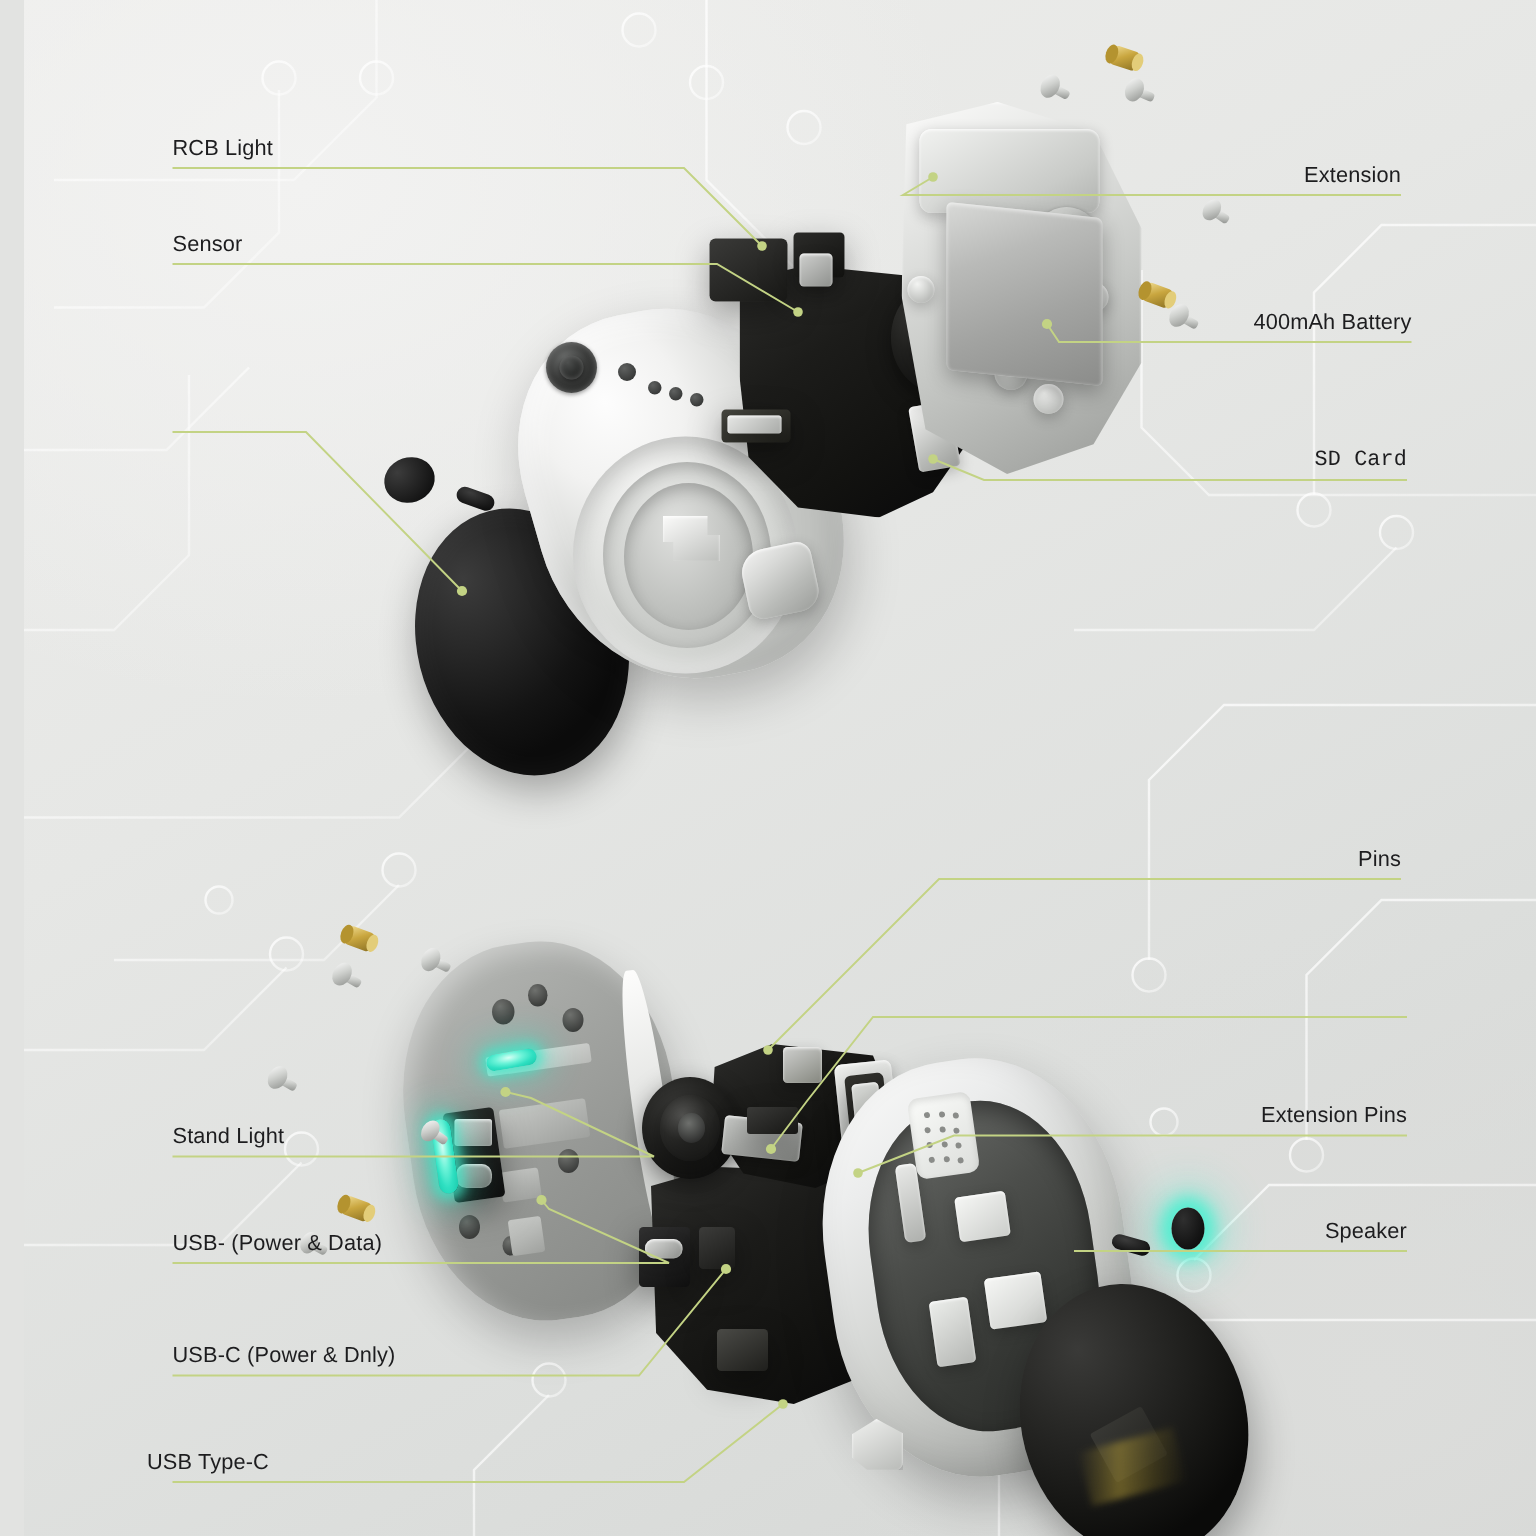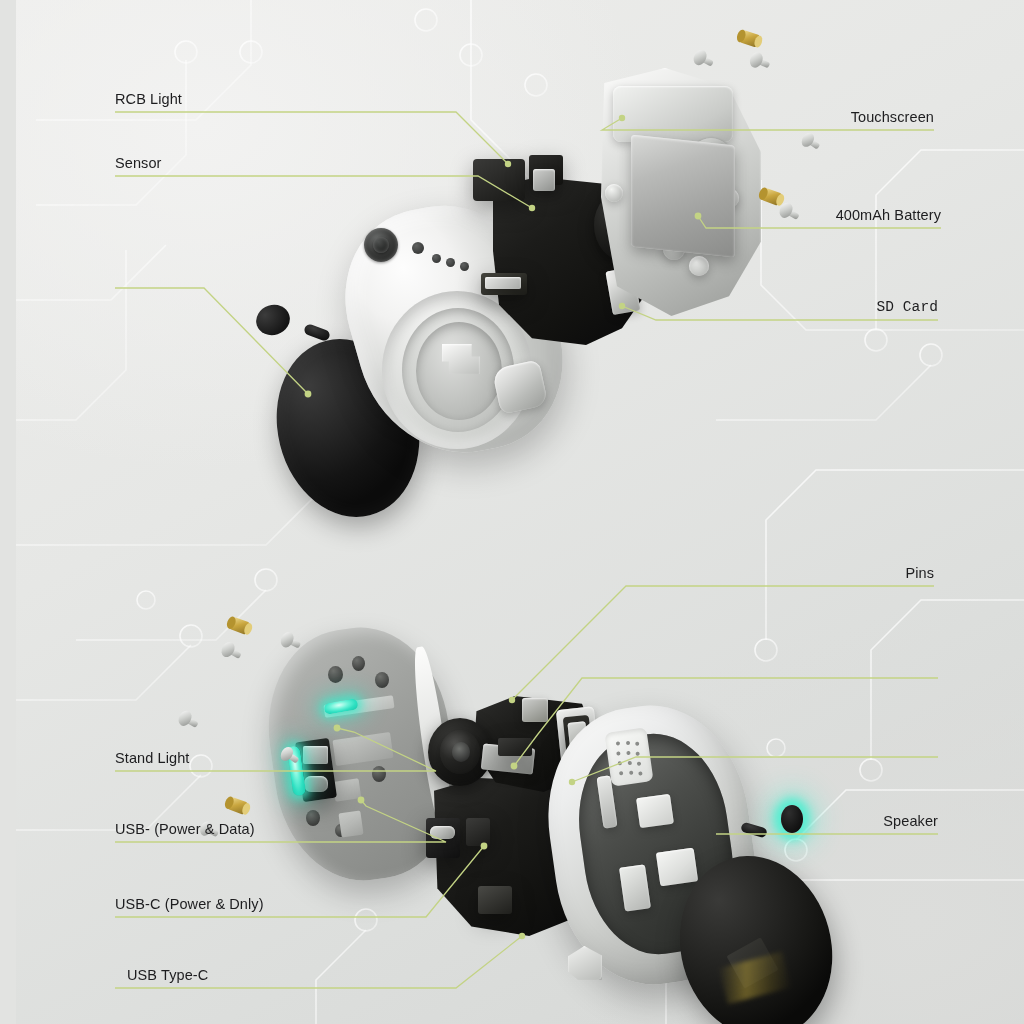--- a/index.html
+++ b/index.html
@@ -472,25 +472,26 @@
       <circle cx="321" cy="728" r="3.4"></circle>
       <circle cx="345" cy="800" r="3.4"></circle>
       <circle cx="468" cy="846" r="3.4"></circle>
       <circle cx="506" cy="936" r="3.2"></circle>
     </g>
   </svg>
 
   <div class="lbl" style="left:99px;top:90px;">RCB Light</div>
   <div class="lbl" style="left:99px;top:154px;">Sensor</div>
 
-  <div class="lbl r" style="left:718px;top:108px;width:200px;">Touchscreen</div>
+  <div class="lbl r" style="left:718px;top:108px;width:200px;">Extension</div>
   <div class="lbl r" style="left:718px;top:206px;width:207px;">400mAh Battery</div>
   <div class="lbl r" style="left:718px;top:298px;width:204px;font-family:Liberation Mono, monospace;">SD Card</div>
 
   <div class="lbl r" style="left:718px;top:564px;width:200px;">Pins</div>
+  <div class="lbl r" style="left:700px;top:735px;width:222px;">Extension Pins</div>
   <div class="lbl r" style="left:718px;top:812px;width:204px;">Speaker</div>
 
   <div class="lbl" style="left:99px;top:749px;">Stand Light</div>
   <div class="lbl" style="left:99px;top:820px;">USB- (Power &amp; Data)</div>
   <div class="lbl" style="left:99px;top:895px;">USB-C (Power &amp; Dnly)</div>
-  <div class="lbl" style="left:111px;top:966px;">USB Type-C</div>
+  <div class="lbl" style="left:82px;top:966px;">USB Type-C</div>
 
 </div>
 
 </body></html>

